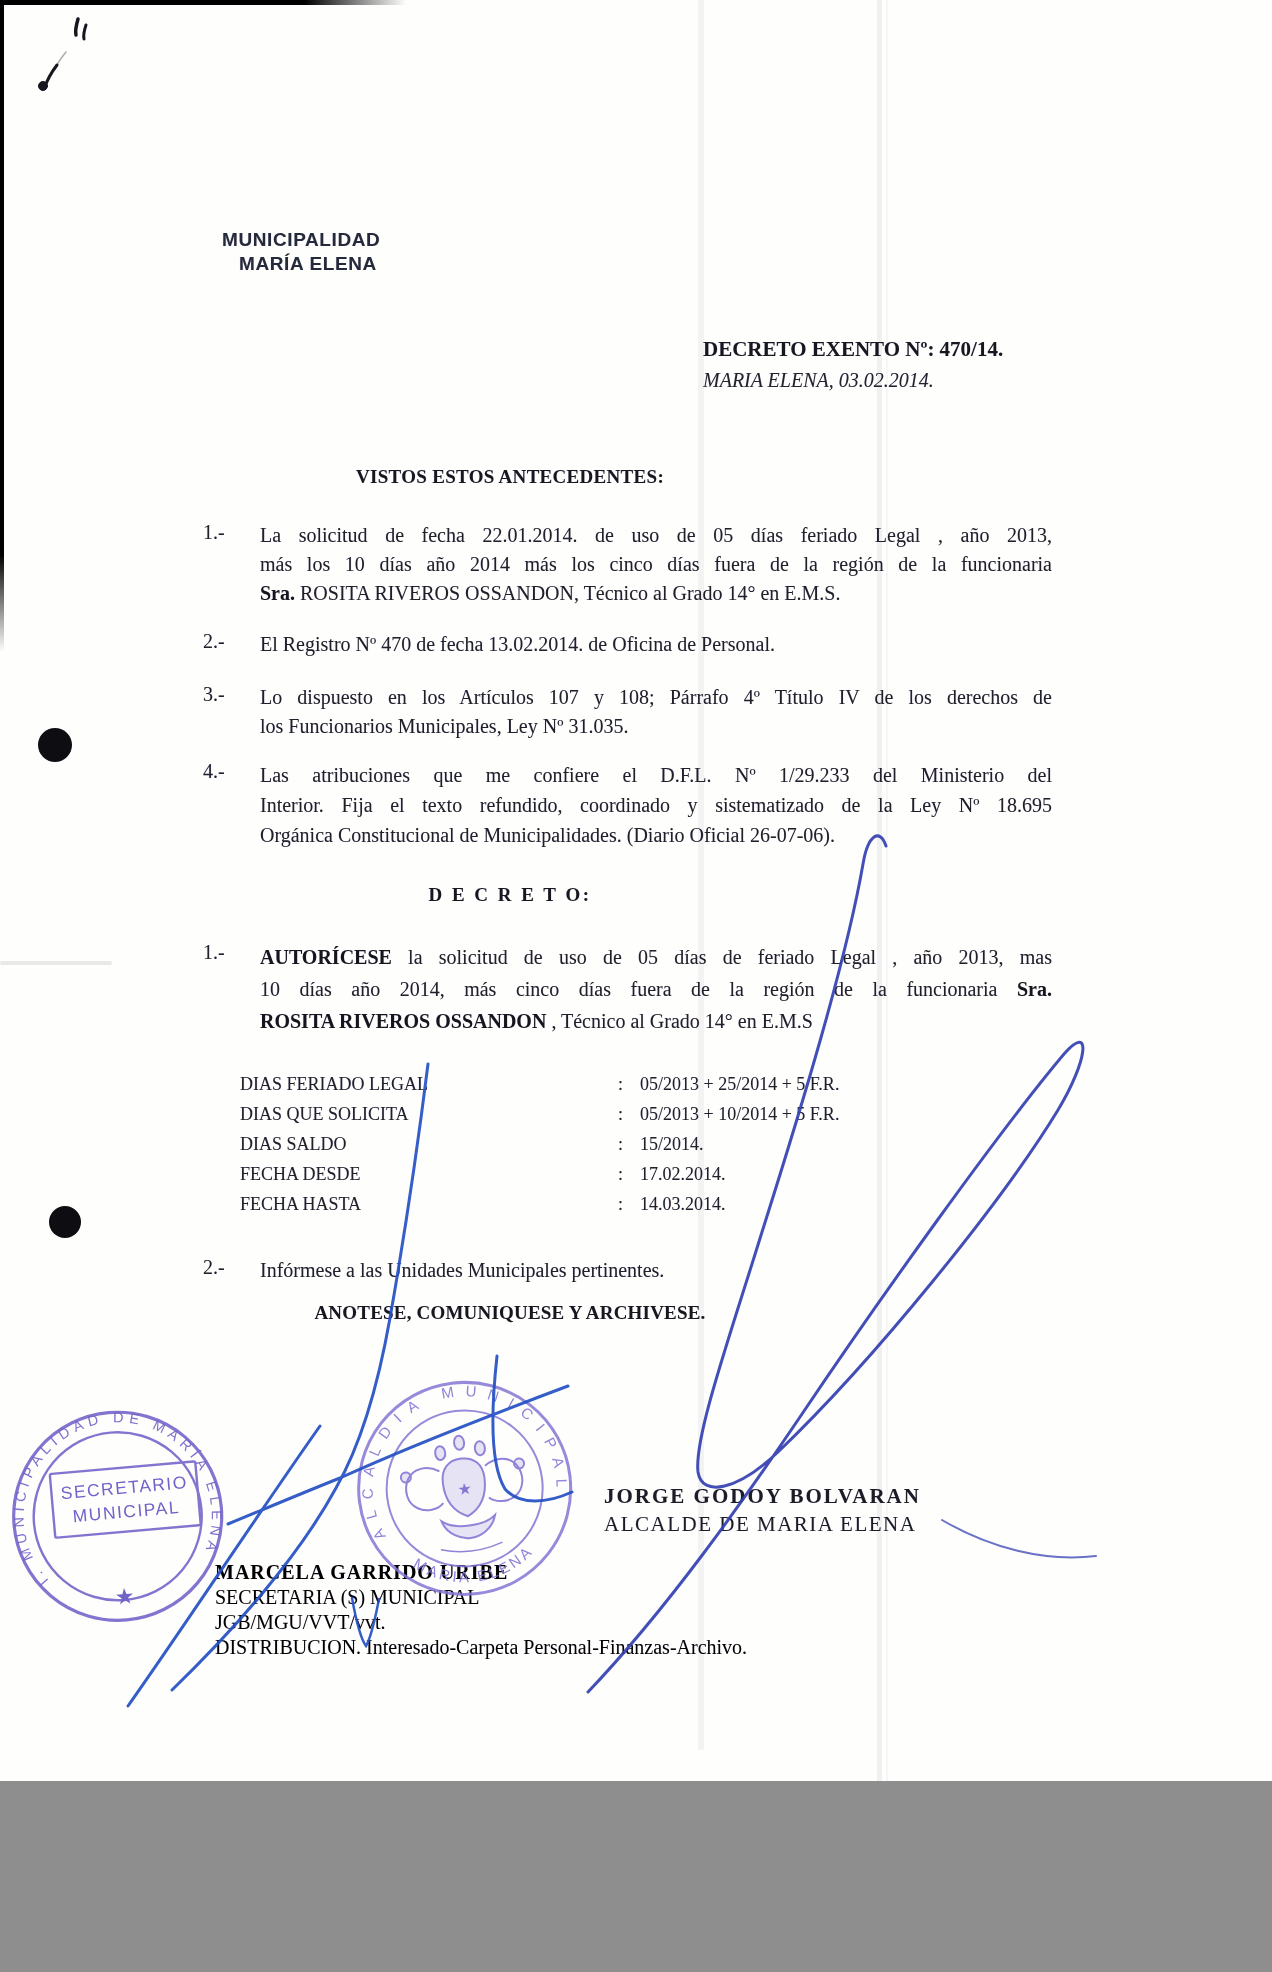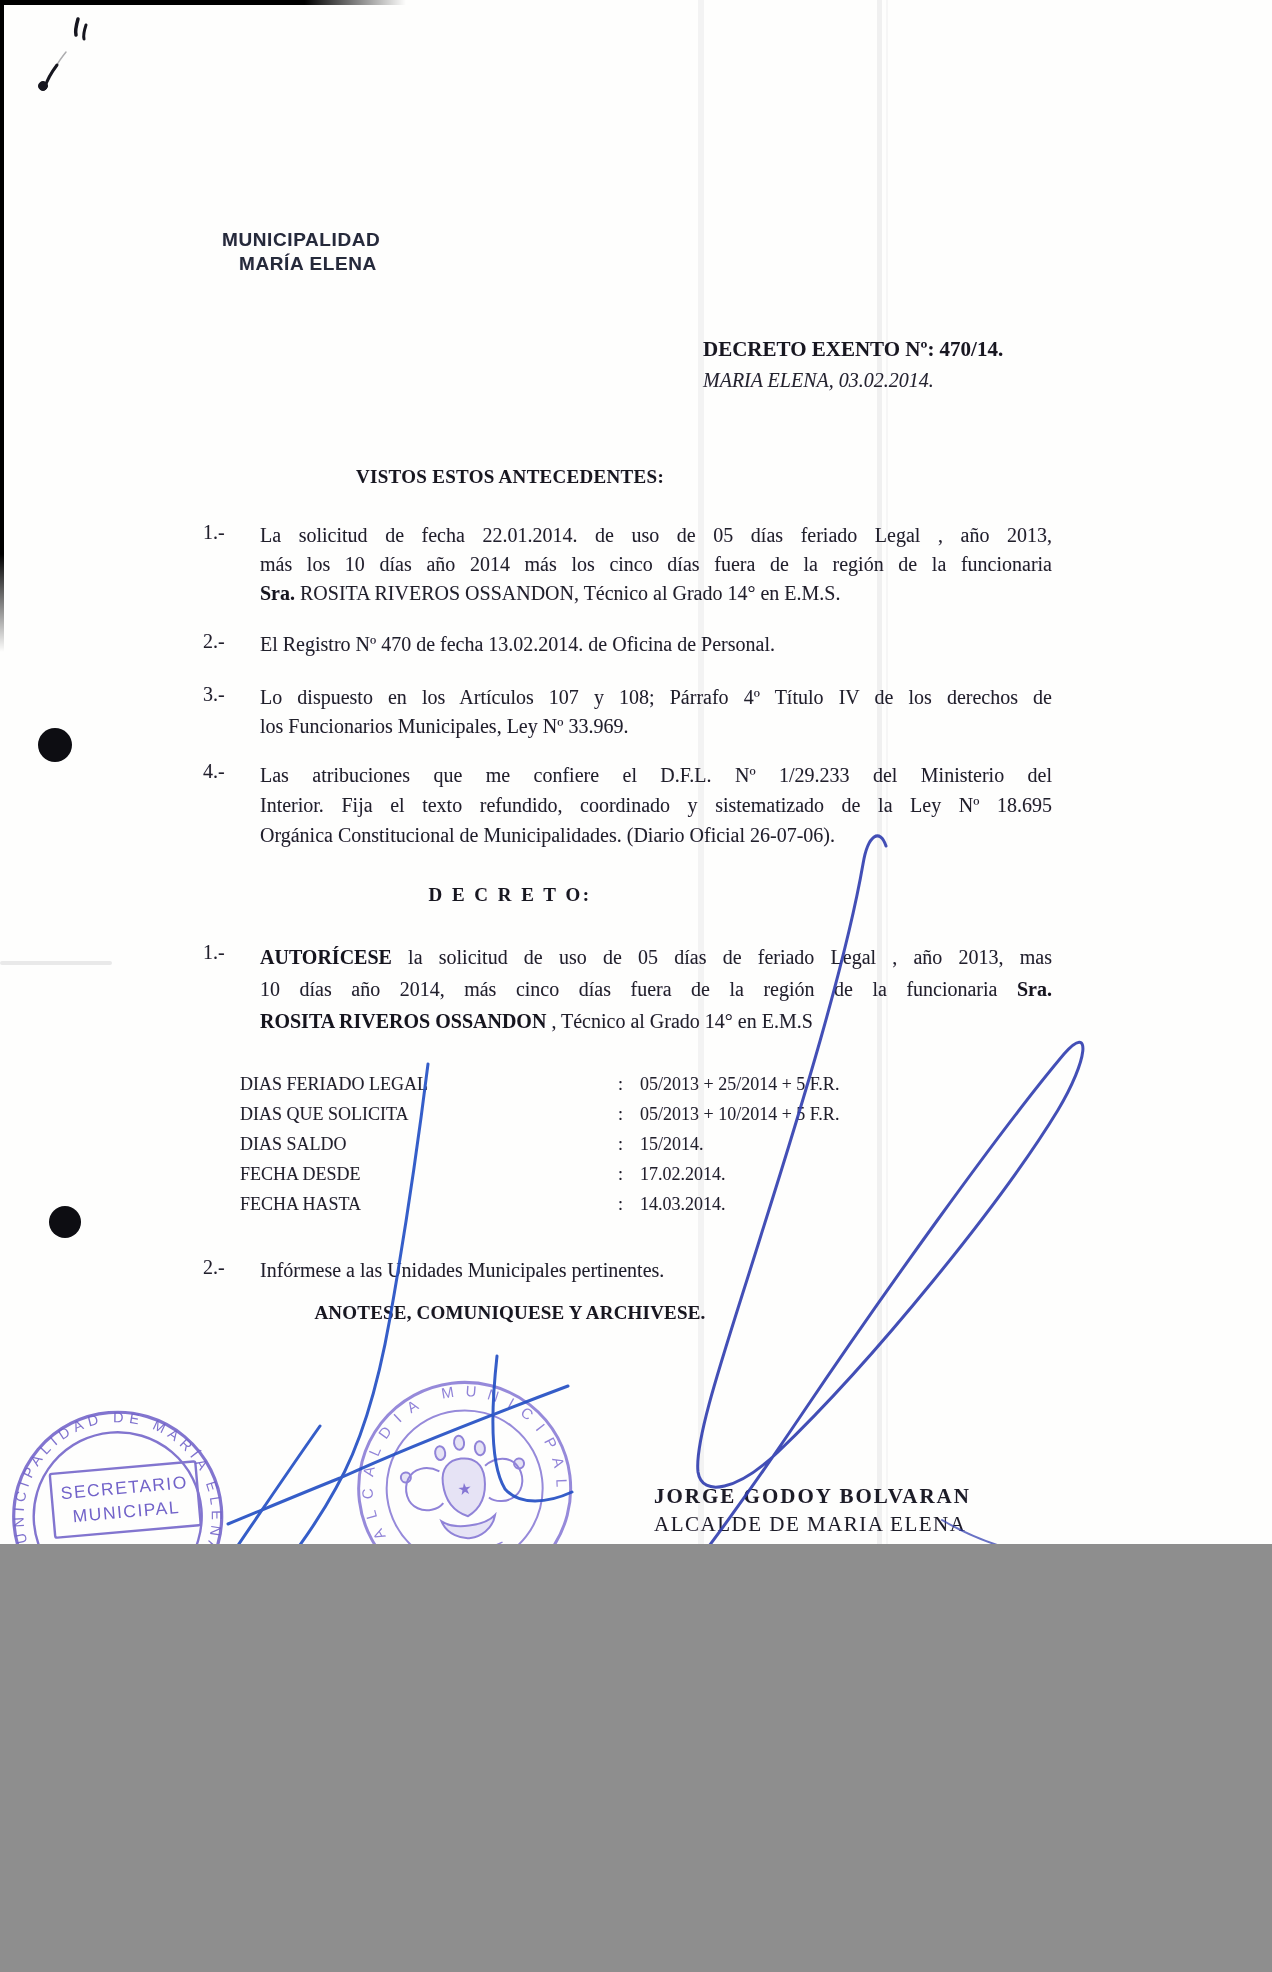--- a/index.html
+++ b/index.html
@@ -1,17 +1,17 @@
 <!DOCTYPE html>
 <html><head>
 <meta charset="utf-8">
 <style>
   html,body{margin:0;padding:0;background:#8e8e8e;}
   .page{
-    position:relative;width:1272px;height:1544px;margin:0 auto;
+    position:relative;width:1272px;height:1781px;margin:0 auto;
     background:#fefefdff;overflow:hidden;
     font-family:"Liberation Serif","DejaVu Serif",serif;
     color:#20202a;
   }
   
   .edge-top{position:absolute;left:0;top:0;width:406px;height:5px;background:linear-gradient(90deg,#000 75%,rgba(0,0,0,0));}
   .edge-left{position:absolute;left:0;top:0;width:4px;height:652px;background:linear-gradient(180deg,#000 85%,rgba(0,0,0,0));}
   .vline-a{position:absolute;left:698px;top:0;width:6px;height:1750px;background:rgba(60,60,70,0.055);}
   .vline-b{position:absolute;left:877px;top:0;width:5px;height:1972px;background:rgba(60,60,70,0.07);}
   .vline-b2{position:absolute;left:886px;top:0;width:2px;height:1972px;background:rgba(60,60,70,0.04);}
@@ -42,21 +42,21 @@
   .line.j{white-space:normal;text-align:justify;text-align-last:justify;}
   .lh29{line-height:29px;} .lh30{line-height:30px;} .lh32{line-height:32px;}
   b,.b{font-weight:bold;color:#15151d;}
   .txt-shadow{text-shadow:.4px 0 rgba(170,40,130,.10), -.4px 0 rgba(40,70,180,.10);}
   
   .vtable{position:absolute;left:240px;top:1069px;font-size:18px;line-height:30px;}
   .vtable .row{white-space:nowrap;}
   .vtable .lbl{display:inline-block;width:378px;}
   .vtable .sep{display:inline-block;width:22px;}
   
-  .sig-mayor{position:absolute;left:654px;top:1482px;font-size:21px;line-height:28px;color:#1c1c26;}
+  .sig-mayor{position:absolute;left:604px;top:1482px;font-size:21px;line-height:28px;color:#1c1c26;}
   .sig-mayor .name{font-weight:bold;letter-spacing:2px;}
   .sig-mayor .role{letter-spacing:1.5px;}
   .sig-sec{position:absolute;left:215px;top:1560px;font-size:20px;line-height:25px;color:#000000;}
   .sig-sec .name{font-weight:bold;letter-spacing:1px;}
   
   .stamp{position:absolute;overflow:visible;}
   .stamp-secretary{left:6px;top:1392px;transform:rotate(-5deg);}
   .stamp-mayor{left:338px;top:1356px;transform:rotate(-7deg);}
   .stamp text{font-family:"Liberation Sans","DejaVu Sans",sans-serif;}
   
@@ -96,21 +96,21 @@
   </div>
 
   <div class="num txt-shadow" style="top:630px">2.-</div>
   <div class="block lh29 txt-shadow" style="top:630px">
     <div class="line">El Registro Nº 470 de fecha 13.02.2014.  de   Oficina de Personal.</div>
   </div>
 
   <div class="num txt-shadow" style="top:683px">3.-</div>
   <div class="block lh29 txt-shadow" style="top:683px">
     <div class="line j">Lo dispuesto en los Artículos 107 y 108; Párrafo 4º Título IV de los derechos de</div>
-    <div class="line">los Funcionarios Municipales, Ley Nº 33.969.</div>
+    <div class="line">los Funcionarios Municipales, Ley Nº 31.035.</div>
   </div>
 
   <div class="num txt-shadow" style="top:760px">4.-</div>
   <div class="block lh30 txt-shadow" style="top:760px">
     <div class="line j">Las atribuciones que me confiere el D.F.L. Nº 1/29.233 del Ministerio del</div>
     <div class="line j">Interior.  Fija el texto refundido, coordinado y sistematizado de la Ley Nº 18.695</div>
     <div class="line">Orgánica Constitucional de Municipalidades. (Diario Oficial 26-07-06).</div>
   </div>
 
   <div class="center-band decreto-title txt-shadow">D E C R E T O:</div>

